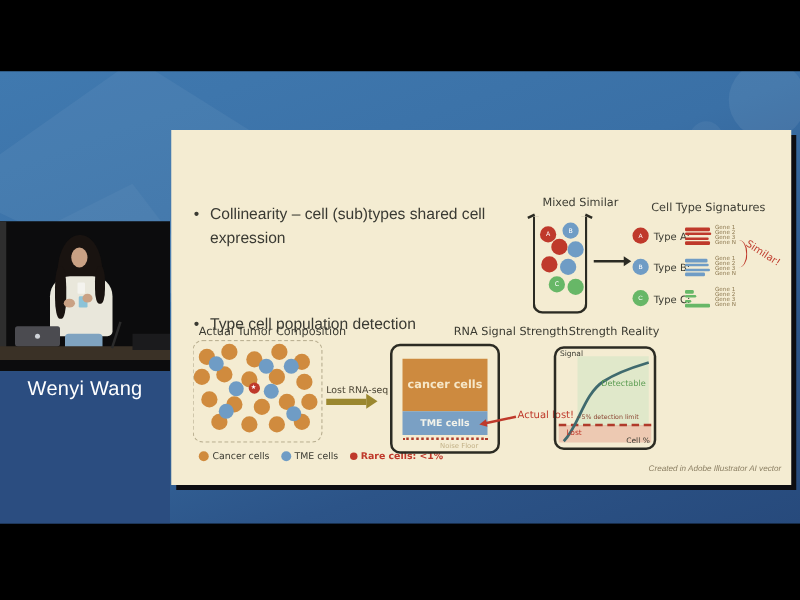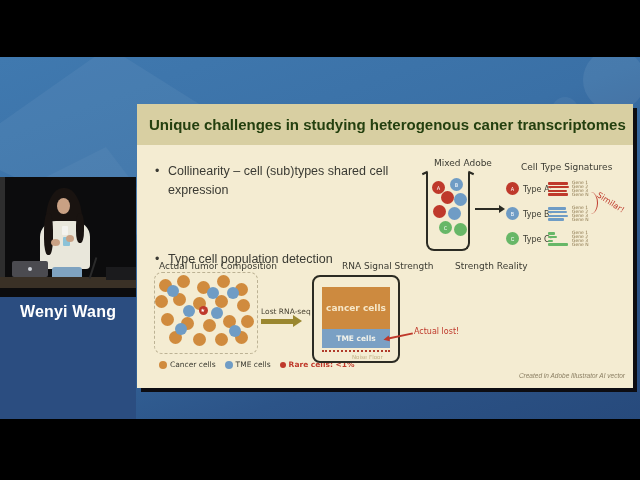--- a/index.html
+++ b/index.html
@@ -39,21 +39,21 @@
   .video .tabletop{position:absolute;left:0;top:100px;width:136px;height:11px;background:#39302288;background-color:#3a3126;}
   .video .tablefront{position:absolute;left:0;top:111px;width:136px;height:9px;
         background:repeating-linear-gradient(90deg,#c befa 0,#c79149 0 3px,#a97a34 3px 4px);}
   .video .laptop{position:absolute;left:12px;top:84px;width:36px;height:16px;background:#4b4b50;border-radius:2px;}
   .video .laptoplogo{position:absolute;left:28px;top:90px;width:4px;height:4px;background:#cfd3d8;border-radius:50%;}
   .video .rightobj{position:absolute;right:0;top:90px;width:30px;height:13px;background:#1b1b1d;}
   .video .mic{position:absolute;left:92px;top:80px;width:2px;height:22px;background:#2b2b2b;transform:rotate(18deg);}
 
   .nameplate{position:absolute;left:0;top:240px;width:136px;height:122px;background:#2b4d80;
              text-align:center;padding-top:6px;}
-  .nameplate span{color:#fff;font-weight:bold;font-size:16px;letter-spacing:.2px;}
+  .nameplate span{color:#fff;font-weight:normal;font-size:16px;letter-spacing:.2px;}
 
   
   .slide{position:absolute;left:137px;top:47px;width:496px;height:284px;background:#f4ecd2;
          box-shadow:4px 4px 0 #0d0d12;}
   .banner{position:absolute;left:0;top:0;width:496px;height:41px;background:#d8cfa2;
           display:flex;align-items:center;padding-left:12px;}
   .banner h1{margin:0;font-size:15px;font-weight:bold;color:#24400f;letter-spacing:0;}
 
   .bullets{position:absolute;left:16px;top:58px;width:250px;color:#3a3a33;font-size:12.5px;line-height:19px;}
   .bullet{position:relative;padding-left:15px;}
@@ -171,30 +171,27 @@
       <div class="laptoplogo"></div>
       <div class="rightobj"></div>
       <div class="mic"></div>
     </div>
 
     <div class="nameplate">
       <span>Wenyi Wang</span>
     </div>
 
     <div class="slide">
-      <div class="banner">
-        <h1>Unique challenges in studying heterogenous caner transcriptomes</h1>
-      </div>
 
       <div class="bullets">
         <div class="bullet">Collinearity – cell (sub)types shared cell expression</div>
         <div class="bullet b2">Type cell population detection</div>
       </div>
 
-      <div class="diaglabel" style="left:297px;top:54px;">Mixed Adobe</div>
+      <div class="diaglabel" style="left:297px;top:54px;">Mixed Similar</div>
       <div class="beaker" id="beaker">
           <div class="cell" style="left: 4px; top: 8px; background: rgb(191, 57, 43);">A</div>
           <div class="cell" style="left: 22px; top: 5px; background: rgb(111, 156, 197);">B</div>
           <div class="cell" style="left: 13px; top: 18px; background: rgb(191, 57, 43);"></div>
           <div class="cell" style="left: 26px; top: 20px; background: rgb(111, 156, 197);"></div>
           <div class="cell" style="left: 5px; top: 32px; background: rgb(191, 57, 43);"></div>
           <div class="cell" style="left: 20px; top: 34px; background: rgb(111, 156, 197);"></div>
           <div class="cell" style="left: 11px; top: 48px; background: rgb(103, 183, 103);">C</div>
           <div class="cell" style="left: 26px; top: 50px; background: rgb(103, 183, 103);"></div>
         </div>
@@ -300,30 +297,43 @@
         </div>
         <div class="legitem red">
           <span class="legdot small" style="background:#bf392b"></span>
           <span>Rare cells: &lt;1%</span>
         </div>
       </div>
 
       <div class="bulklabel">Lost RNA-seq</div>
       <div class="bulkarrow"></div>
 
-      <div class="diaglabel" style="left:173px;top:157px;padding-left:32px;">RNA Signal Strength</div>
+      <div class="diaglabel" style="left:194px;top:157px;padding-left:32px;">RNA Signal Strength</div>
       <div class="rnabox">
         <div class="rna-cancer">cancer cells</div>
         <div class="rna-tme">TME cells</div>
         <div class="noiseline"></div>
         <div class="noisefloor">Noise Floor</div>
       </div>
       <div class="signallost">Actual lost!</div>
       <div class="lostarrow"></div>
 
       <div class="diaglabel" style="left:318px;top:157px;">Strength Reality</div>
+      <div class="detbox">
+        <div class="det-green"></div>
+        <div class="det-pink"></div>
+        <div class="det-dash"></div>
+        <svg width="82" height="83" viewBox="0 0 82 83">
+          <path d="M6 74 C18 62 22 36 38 26 C50 18 64 14 74 11" fill="none" stroke="#3f6a6e" stroke-width="2.2"></path>
+        </svg>
+        <div class="det-signal">Signal</div>
+        <div class="det-detectable">Detectable</div>
+        <div class="det-limit">~5% detection limit</div>
+        <div class="det-lost">Lost</div>
+        <div class="det-cell">Cell %</div>
+      </div>
 
       <div class="caption">Created in  Adobe Illustrator AI vector</div>
     </div>
   </div>
 
   <div class="letterbox bottom"></div>
 </div>
 
 </body></html>

